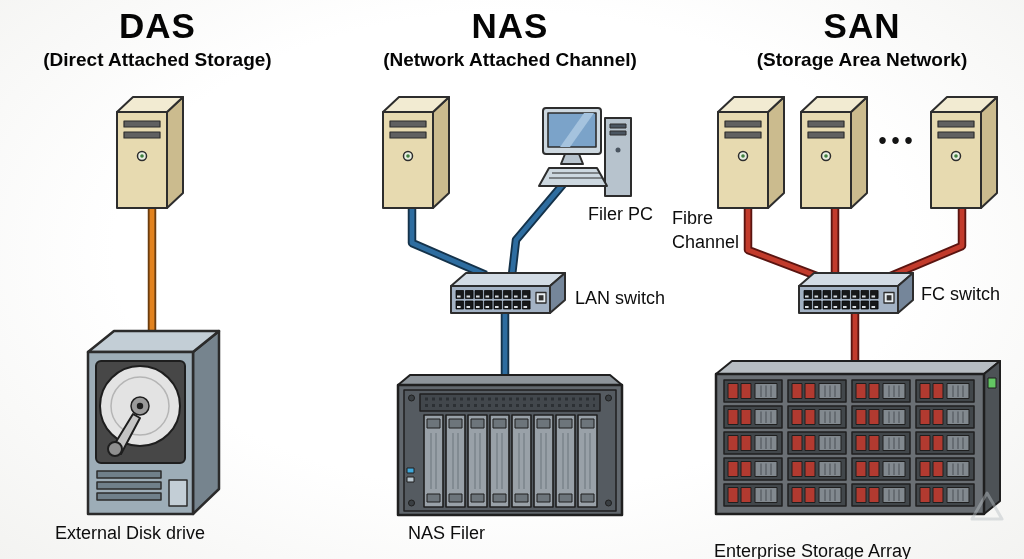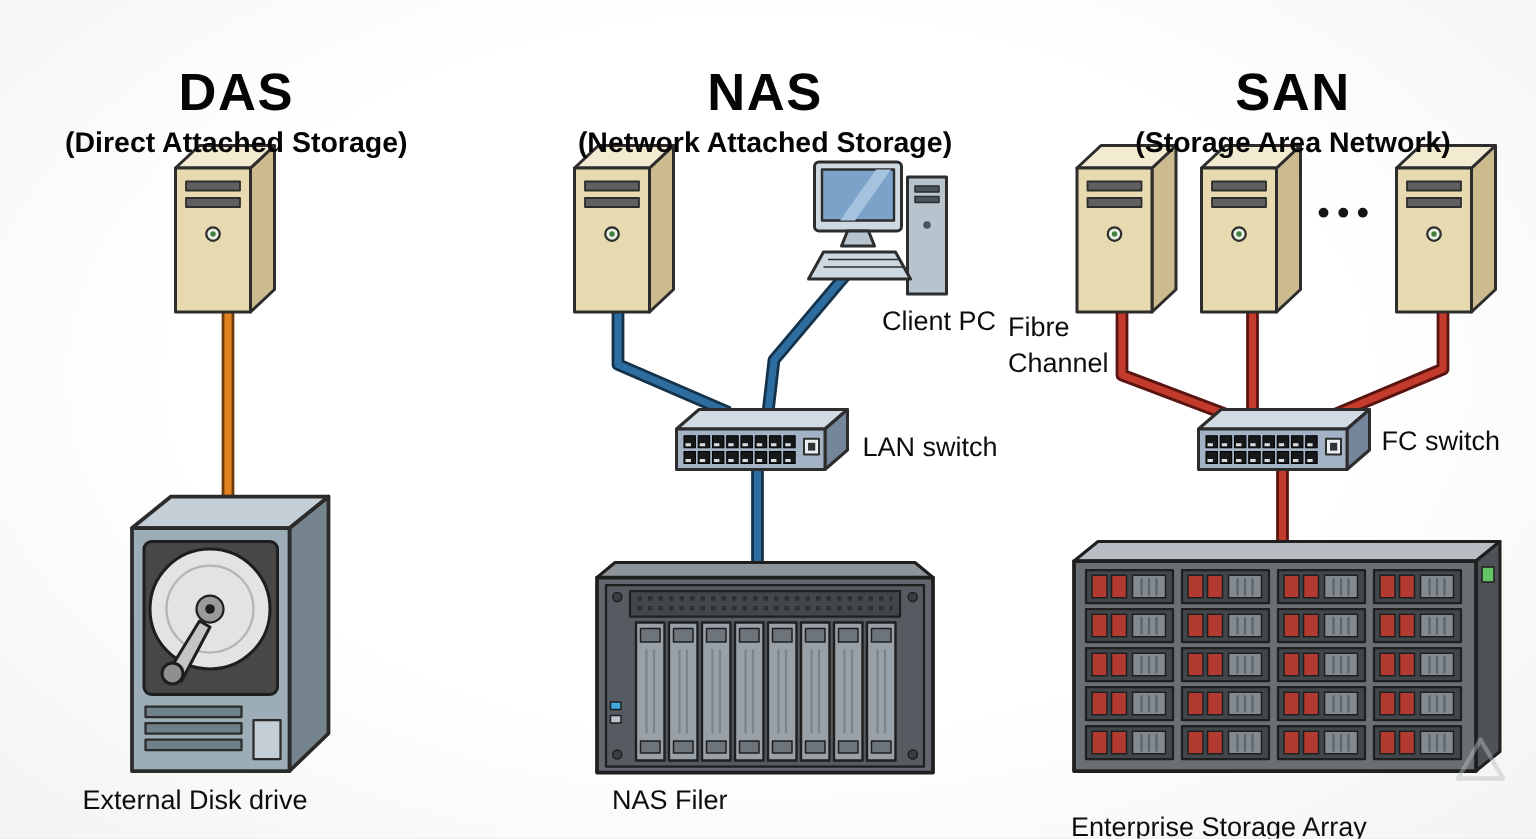--- a/index.html
+++ b/index.html
@@ -4,21 +4,21 @@
 <style>
   * { margin:0; padding:0; box-sizing:border-box; }
   html,body { width:1024px; height:559px; }
   body { font-family:"Liberation Sans", sans-serif; background:#e9e9e9; }
   .canvas {
     position:relative; width:1024px; height:559px; overflow:hidden;
     background: radial-gradient(ellipse at 50% 45%, #ffffff 55%, #f3f3f1 100%);
   }
   .stage { position:absolute; left:0; top:0; }
   .col-head { position:absolute; top:8px; text-align:center; color:#050505; }
-  .big  { font-size:35px; font-weight:700; letter-spacing:1px; line-height:1.05;margin-top:36px; }
+  .big  { font-size:35px; font-weight:700; letter-spacing:1px; line-height:1.05; }
   .sub  { font-size:19px; font-weight:700; margin-top:4px; }
   .lbl  { position:absolute; font-size:18px; color:#0d0d0d; line-height:1.32; }
   .pre  { white-space:pre-line; }
   .center { }
   .ellipsis { position:absolute; font-size:23px; font-weight:700; letter-spacing:5px;
               color:#141414; text-align:center; }
 </style>
 </head>
 <body>
 
@@ -203,28 +203,28 @@
       <polygon points="987,493 1002,519 972,519" fill="none" stroke="#b9bfc4" stroke-width="3" stroke-linejoin="round"></polygon>
     </g>
   </svg>
 
   <header class="col-head" style="left:10px;width:295px">
     <div class="big">DAS</div>
     <div class="sub">(Direct Attached Storage)</div>
   </header>
   <header class="col-head" style="left:357px;width:306px">
     <div class="big">NAS</div>
-    <div class="sub">(Network Attached Storage)</div>
+    <div class="sub">(Network Attached Channel)</div>
   </header>
   <header class="col-head" style="left:707px;width:310px">
     <div class="big">SAN</div>
     <div class="sub">(Storage Area Network)</div>
   </header>
 
-  <div class="lbl" style="left:588px;top:203px">Client PC</div>
+  <div class="lbl" style="left:588px;top:203px">Filer PC</div>
   <div class="lbl" style="left:575px;top:287px">LAN switch</div>
   <div class="lbl center" style="left:408px;top:522px;width:200px">NAS Filer</div>
 
   <div class="lbl pre center" style="left:672px;top:207px;width:106px">Fibre
 Channel</div>
   <div class="lbl" style="left:921px;top:283px">FC switch</div>
   <div class="lbl center" style="left:714px;top:540px;width:300px">Enterprise Storage Array</div>
   <div class="ellipsis" style="left:874px;top:128px;width:48px">•••</div>
 
   <div class="lbl center" style="left:55px;top:522px;width:200px">External Disk drive</div>

